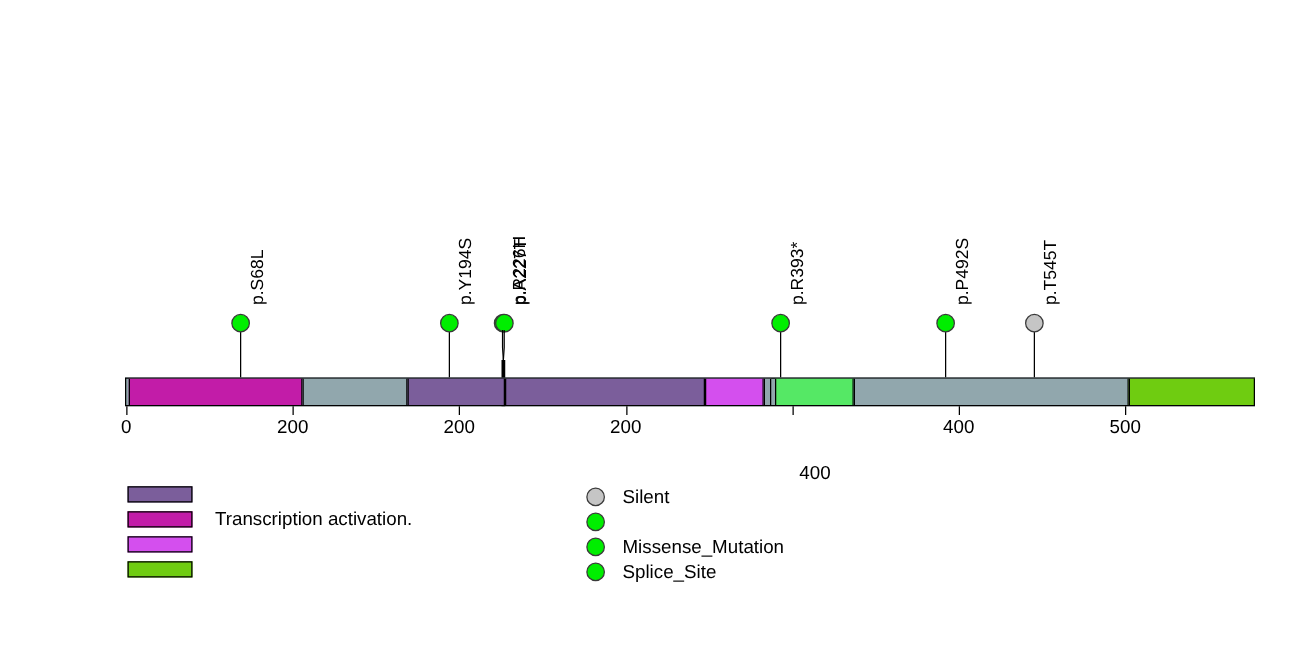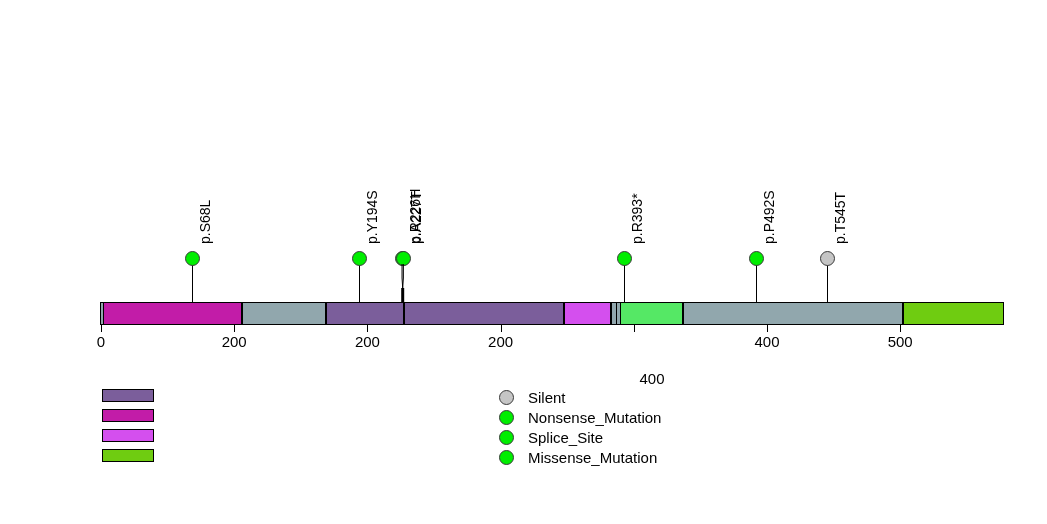--- a/index.html
+++ b/index.html
@@ -108,21 +108,21 @@
   }
   .dom-text {
     margin-left: 18px;
     font-size: 15px;
     color: #000000;
     white-space: nowrap;
   }
 
   #legend-types {
     position: absolute;
-    left: 499px;
+    left: 469px;
     top: 387px;
   }
   .type-row {
     display: flex;
     align-items: center;
     height: 20px;
   }
   .type-dot {
     width: 15px;
     height: 15px;
@@ -213,41 +213,41 @@
       <div class="tick-label" style="left: 900.2px;">500</div>
     </div>
 
   <div id="legend-domains">
       <div class="dom-row">
         <div class="dom-swatch" style="background: rgb(123, 94, 155);"></div>
         <div class="dom-text"></div>
       </div>
       <div class="dom-row">
         <div class="dom-swatch" style="background: rgb(194, 28, 168);"></div>
+        <div class="dom-text">Transcription activation.</div>
       </div>
       <div class="dom-row">
         <div class="dom-swatch" style="background: rgb(212, 79, 238);"></div>
       </div>
       <div class="dom-row">
         <div class="dom-swatch" style="background: rgb(111, 204, 17);"></div>
       </div>
     </div>
 
   <div id="legend-types">
       <div class="type-row">
         <div class="type-dot" style="background: rgb(197, 197, 197);"></div>
         <div class="type-text">Silent</div>
       </div>
       <div class="type-row">
         <div class="type-dot" style="background: rgb(0, 238, 0);"></div>
-        <div class="type-text">Nonsense_Mutation</div>
+      </div>
+      <div class="type-row">
+        <div class="type-dot" style="background: rgb(0, 238, 0);"></div>
+        <div class="type-text">Missense_Mutation</div>
       </div>
       <div class="type-row">
         <div class="type-dot" style="background: rgb(0, 238, 0);"></div>
         <div class="type-text">Splice_Site</div>
       </div>
-      <div class="type-row">
-        <div class="type-dot" style="background: rgb(0, 238, 0);"></div>
-        <div class="type-text">Missense_Mutation</div>
-      </div>
     </div>
 
 </div>
 
 </body></html>

